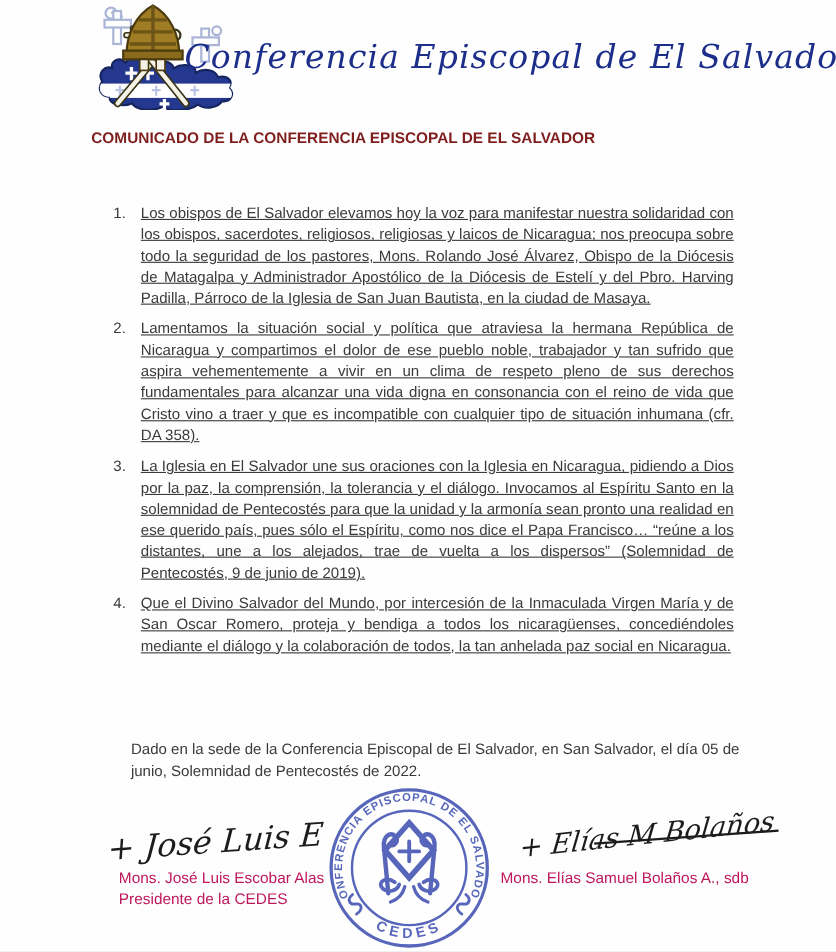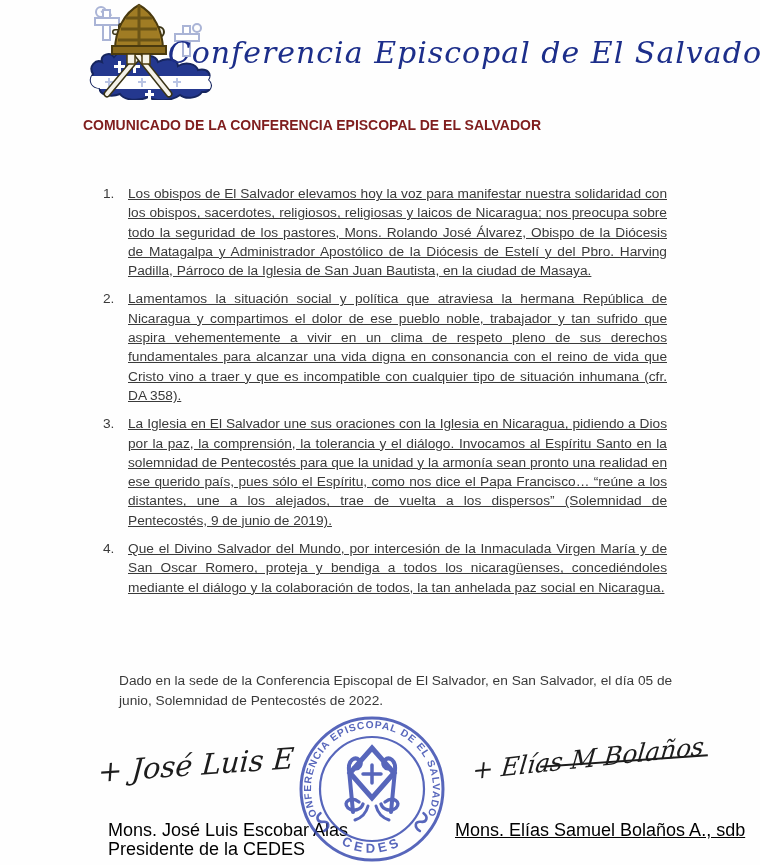--- a/index.html
+++ b/index.html
@@ -35,23 +35,23 @@
   .sig-script{
     position:absolute;font-family:"DejaVu Serif",serif;font-style:italic;
     color:#1c1c1c;white-space:nowrap;
   }
   .sig-script.left{left:98px;top:748px;font-size:29px;transform:rotate(-4deg) skewX(-8deg);}
   .sig-script.right{left:472px;top:744px;font-size:25px;transform:rotate(-6deg) skewX(-12deg);}
   .flourish{
     position:absolute;left:540px;top:760px;width:168px;height:0;
     border-top:2px solid #1c1c1c;transform:rotate(-4deg);
   }
-  .sig-block{position:absolute;font-size:18px;line-height:19px;color:#000000;margin-top:32px;}
+  .sig-block{position:absolute;font-size:14px;line-height:19px;color:#be185d;}
   .sig-block.left{left:108px;top:789px;}
-  .sig-block.right{left:455px;top:789px;text-decoration:underline;}
+  .sig-block.right{left:455px;top:789px;}
   .seal{position:absolute;left:297px;top:714px;width:150px;height:150px;}
 </style>
 </head>
 <body>
 
 <div class="page">
 
   <svg class="logo" viewBox="0 0 130 98" xmlns="http://www.w3.org/2000/svg">
 
     <g stroke="#aab4d6" stroke-width="2" fill="#ffffff">

